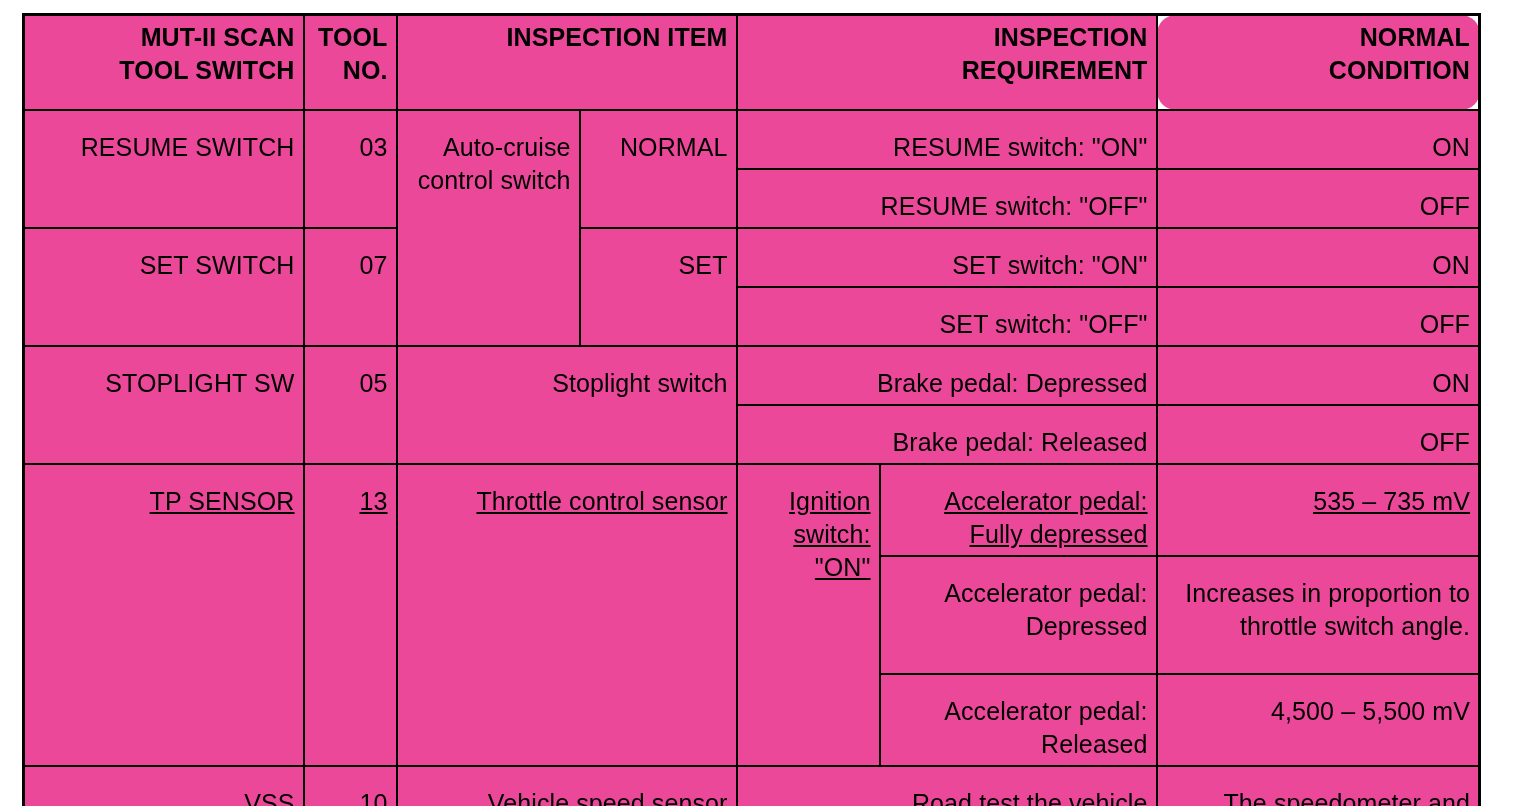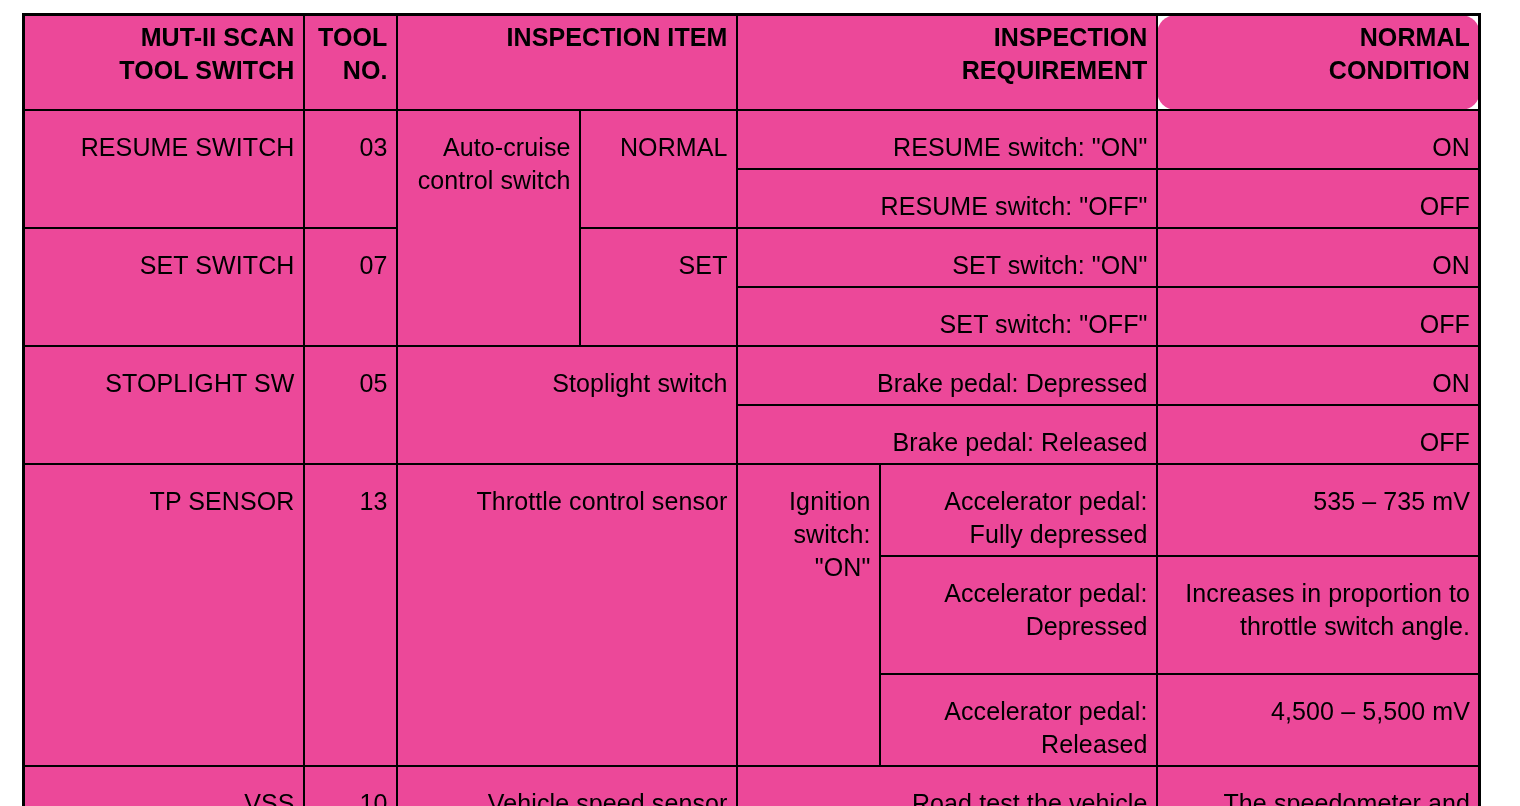--- a/index.html
+++ b/index.html
@@ -133,21 +133,21 @@
         <td rowspan="2">05</td>
         <td rowspan="2" colspan="2">Stoplight switch</td>
         <td colspan="2">Brake pedal: Depressed</td>
         <td>ON</td>
       </tr>
       <tr class="row-sw">
         <td colspan="2">Brake pedal: Released</td>
         <td>OFF</td>
       </tr>
 
-      <tr style="height:86px;">
+      <tr style="height:86px;text-decoration:underline;">
         <td rowspan="3">TP SENSOR</td>
         <td rowspan="3">13</td>
         <td rowspan="3" colspan="2">Throttle control sensor</td>
         <td rowspan="3">Ignition switch: "ON"</td>
         <td>Accelerator pedal: Fully depressed</td>
         <td>535 – 735 mV</td>
       </tr>
       <tr style="height:118px;">
         <td>Accelerator pedal: Depressed</td>
         <td>Increases in proportion to throttle switch angle.</td>

